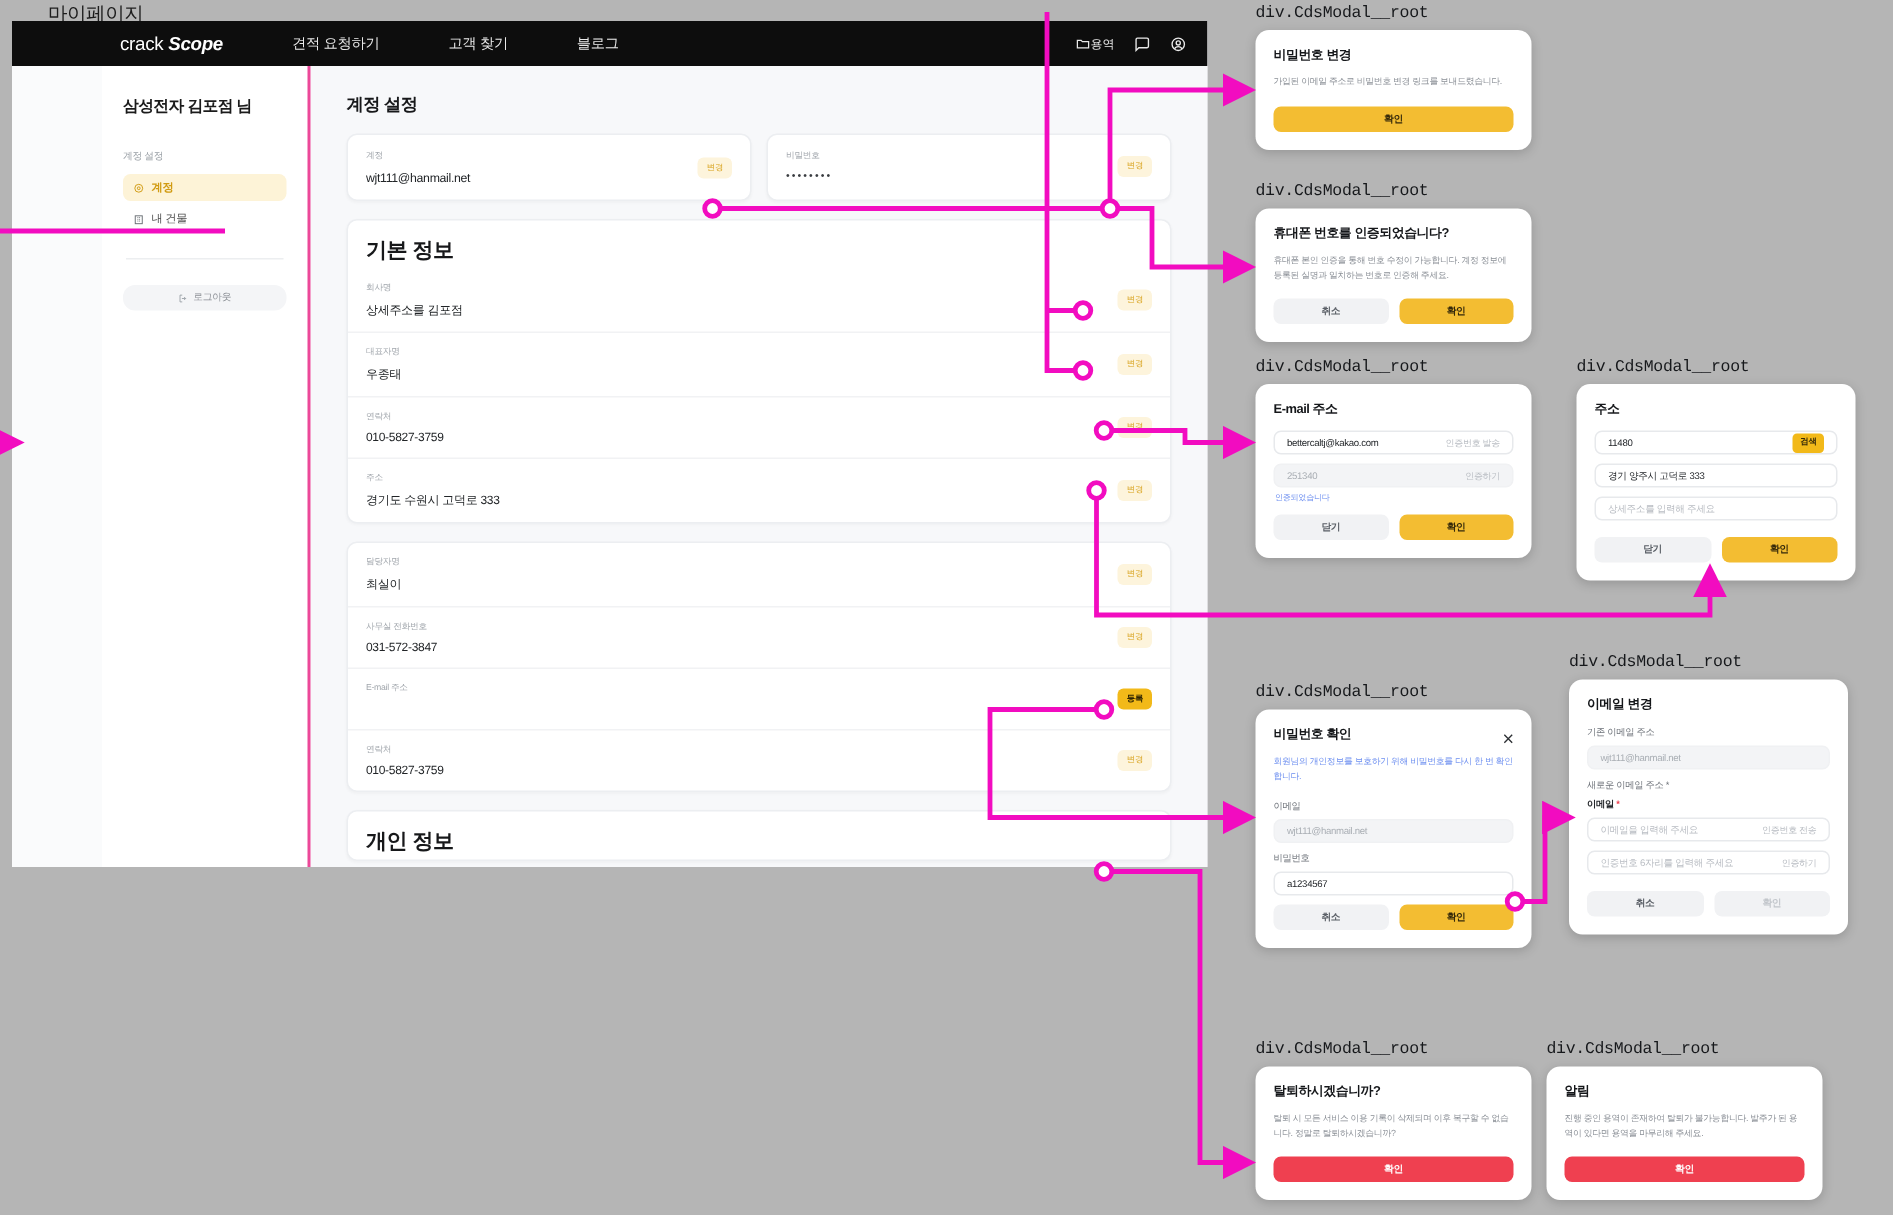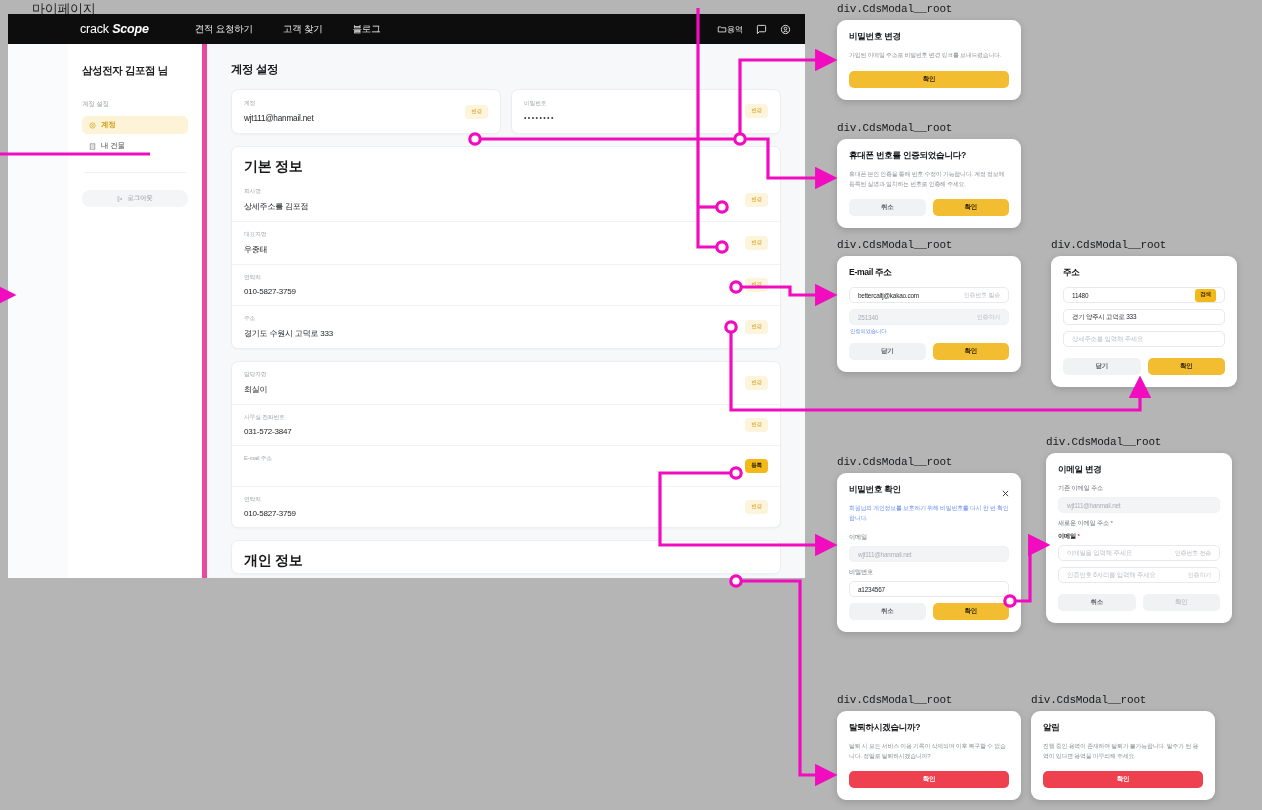--- a/index.html
+++ b/index.html
@@ -20,31 +20,31 @@
     position:absolute;left:8px;top:14px;width:797px;height:564px;
     background:#f7f8fa;overflow:hidden;
   }
   .topbar{
     height:30px;background:#0d0d0d;display:flex;align-items:center;
     padding:0 14px;box-sizing:border-box;
   }
   .logo{color:#fff;font-size:12.5px;letter-spacing:-0.2px;margin-left:58px;}
   .logo b{font-weight:700;font-style:italic;}
   .logo .thin{font-weight:400;}
-  .nav{display:flex;gap:30px;margin-left:46px;}
+  .nav{display:flex;gap:46px;margin-left:46px;}
   .nav a{color:#e9e9e9;font-size:9.5px;text-decoration:none;letter-spacing:-0.2px;}
   .topbar-right{margin-left:auto;display:flex;align-items:center;gap:13px;}
   .tb-item{display:flex;align-items:center;gap:0;color:#e9e9e9;font-size:8px;}
   .ic{display:inline-block;line-height:0;}
   
   .app-body{display:flex;height:534px;background:#f7f8fa;}
   .left-gutter{width:60px;background:#fafbfc;}
   .sidebar{
     width:139px;background:#ffffff;padding:20px 14px 0 14px;box-sizing:border-box;
-    border-right:5px solid #ec4899;
+    border-right:2px solid #ec4899;
   }
   .sb-title{font-size:10.5px;font-weight:700;color:#1b1b1b;letter-spacing:-0.4px;margin-bottom:22px;}
   .sb-sec{font-size:6.5px;color:#9aa0a6;margin-bottom:7px;letter-spacing:-0.2px;}
   .sb-item{
     display:flex;align-items:center;gap:5px;height:18px;border-radius:5px;
     padding:0 7px;box-sizing:border-box;font-size:7.5px;color:#4a4a4a;margin-bottom:3px;
     letter-spacing:-0.2px;
   }
   .sb-item.active{background:#fdf3d7;color:#d19b12;font-weight:700;}
   .sb-divider{height:1px;background:#eceef0;margin:17px 2px 17px 2px;}

